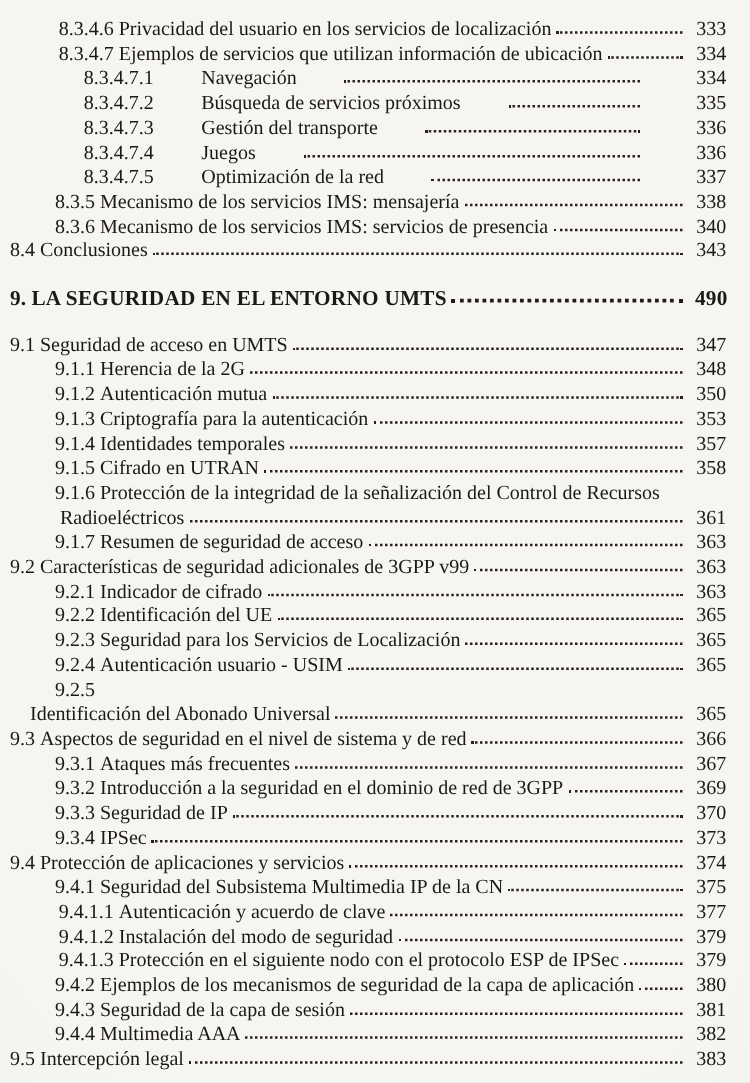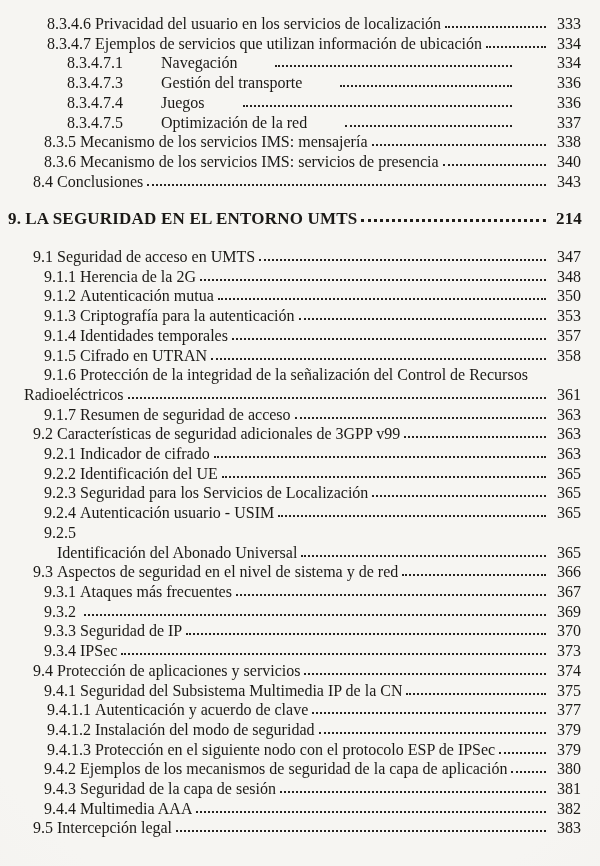--- a/index.html
+++ b/index.html
@@ -36,26 +36,26 @@
     position: relative;
     top: -1px;
   }
   .page-num {
     flex: 0 0 auto;
     width: 32px;
     text-align: center;
   }
   
   .in-h  { padding-left: 8px; }
-  .in-s1 { padding-left: 8px; margin-left: 25px; }
+  .in-s1 { padding-left: 8px; }
   .in-s2 { padding-left: 44px; }
   .in-s3 { padding-left: 47px; }
   .in-s4 { padding-left: 67px; gap: 34px; }
-  .in-c1 { padding-left: 24px; }
-  .in-c2 { padding-left: 57px; }
+  .in-c1 { padding-left: 48px; }
+  .in-c2 { padding-left: 24px; }
   
   .chapter {
     font-weight: 700;
     font-size: 17px;
     letter-spacing: 0.2px;
   }
   .chapter .leader { border-bottom: 3px dotted #201d1a; top: -2px; }
   .gap-before { margin-top: 18px; }
 </style>
 </head>
@@ -75,20 +75,26 @@
         <span class="leader"></span>
         <span class="page-num">334</span>
       </div>
       <div class="row in-s4">
         <span class="num">8.3.4.7.1</span>
         <span class="title">Navegación</span>
         <span class="leader"></span>
         <span class="page-num">334</span>
       </div>
       <div class="row in-s4">
+        <span class="num">8.3.4.7.2</span>
+        <span class="title">Búsqueda de servicios próximos</span>
+        <span class="leader"></span>
+        <span class="page-num">335</span>
+      </div>
+      <div class="row in-s4">
         <span class="num">8.3.4.7.3</span>
         <span class="title">Gestión del transporte</span>
         <span class="leader"></span>
         <span class="page-num">336</span>
       </div>
       <div class="row in-s4">
         <span class="num">8.3.4.7.4</span>
         <span class="title">Juegos</span>
         <span class="leader"></span>
         <span class="page-num">336</span>
@@ -114,21 +120,21 @@
       <div class="row in-s1">
         <span class="num">8.4</span>
         <span class="title">Conclusiones</span>
         <span class="leader"></span>
         <span class="page-num">343</span>
       </div>
       <div class="row in-h chapter gap-before">
         <span class="num">9.</span>
         <span class="title">LA SEGURIDAD EN EL ENTORNO UMTS</span>
         <span class="leader"></span>
-        <span class="page-num">214</span>
+        <span class="page-num">490</span>
       </div>
       <div class="row in-s1 gap-before">
         <span class="num">9.1</span>
         <span class="title">Seguridad de acceso en UMTS</span>
         <span class="leader"></span>
         <span class="page-num">347</span>
       </div>
       <div class="row in-s2">
         <span class="num">9.1.1</span>
         <span class="title">Herencia de la 2G</span>
@@ -221,20 +227,21 @@
         <span class="page-num">366</span>
       </div>
       <div class="row in-s2">
         <span class="num">9.3.1</span>
         <span class="title">Ataques más frecuentes</span>
         <span class="leader"></span>
         <span class="page-num">367</span>
       </div>
       <div class="row in-s2">
         <span class="num">9.3.2</span>
+        <span class="title">Introducción a la seguridad en el dominio de red de 3GPP</span>
         <span class="leader"></span>
         <span class="page-num">369</span>
       </div>
       <div class="row in-s2">
         <span class="num">9.3.3</span>
         <span class="title">Seguridad de IP</span>
         <span class="leader"></span>
         <span class="page-num">370</span>
       </div>
       <div class="row in-s2">

